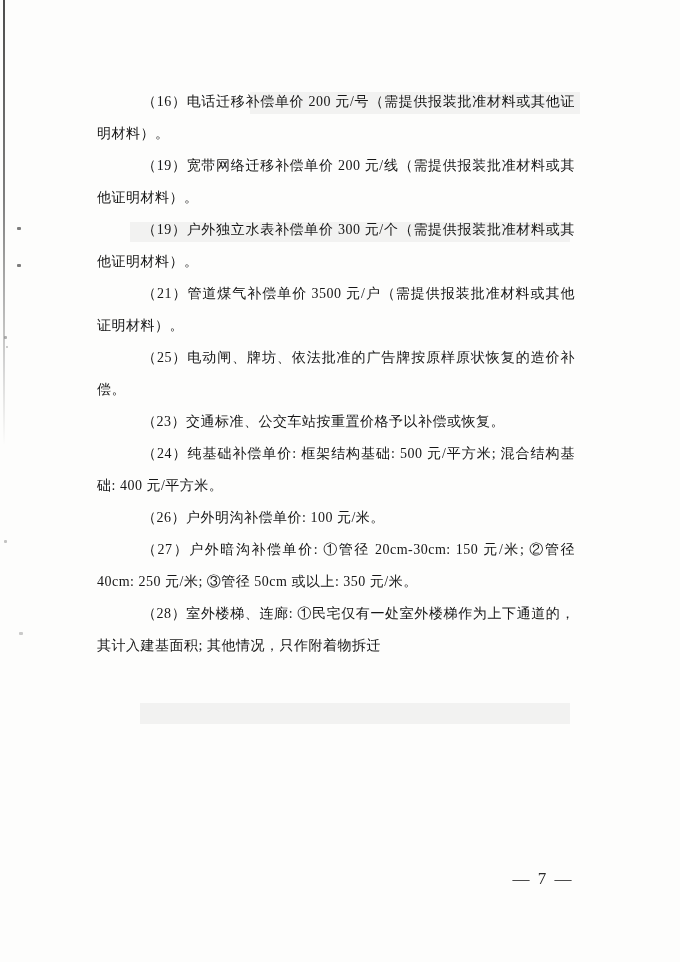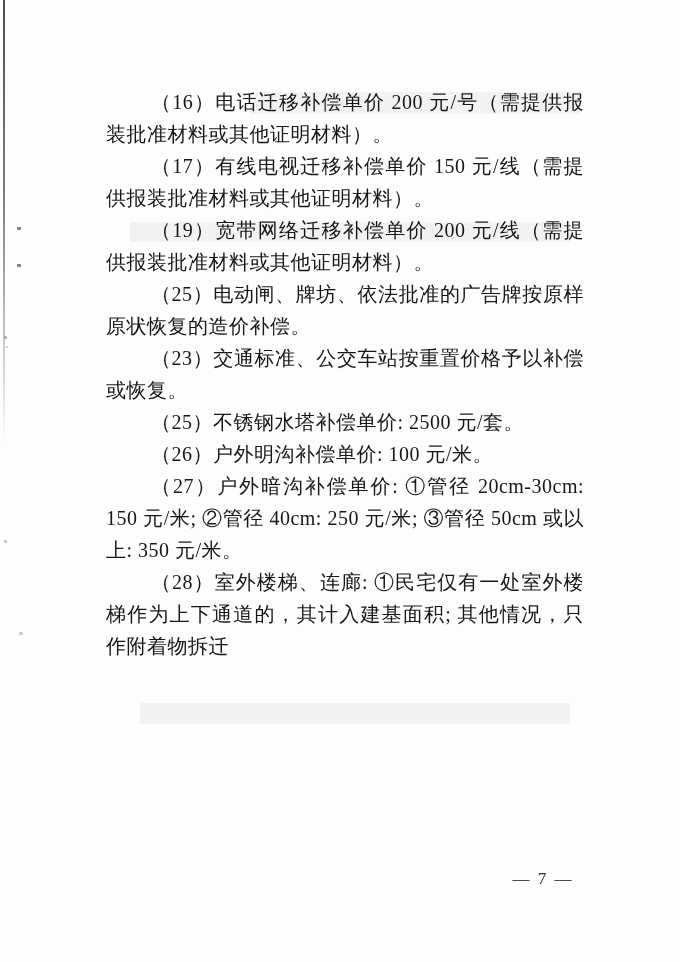--- a/index.html
+++ b/index.html
@@ -12,24 +12,24 @@
     width: 680px;
     height: 962px;
     background: #fdfdfc;
     overflow: hidden;
     font-family: "Liberation Serif", "DejaVu Serif", serif;
     color: #161616;
   }
   
   .text-block {
     position: absolute;
-    left: 106px;
+    left: 97px;
     top: 86px;
     width: 478px;
-    font-size: 20px;
+    font-size: 14px;
     line-height: 32px;
     text-align: justify;
     letter-spacing: 0.5px;
   }
   .text-block p {
     margin: 0;
     padding: 0;
     text-indent: 45px;
   }
   
@@ -87,25 +87,26 @@
   <div class="scan-speckle speckle-c"></div>
   <div class="scan-speckle speckle-d"></div>
   <div class="scan-speckle speckle-e"></div>
   <div class="scan-speckle speckle-f"></div>
   <div class="scan-shade shade-1"></div>
   <div class="scan-shade shade-2"></div>
   <div class="scan-shade shade-3"></div>
 
   <div class="text-block">
     <p>（16）电话迁移补偿单价 200 元/号（需提供报装批准材料或其他证明材料）。</p>
-    <p>（17）有线电视迁移补偿单价 150 元/线（需提供报装批准材料或其他证明材料）。</p>
     <p>（19）宽带网络迁移补偿单价 200 元/线（需提供报装批准材料或其他证明材料）。</p>
+    <p>（19）户外独立水表补偿单价 300 元/个（需提供报装批准材料或其他证明材料）。</p>
+    <p>（21）管道煤气补偿单价 3500 元/户（需提供报装批准材料或其他证明材料）。</p>
     <p>（25）电动闸、牌坊、依法批准的广告牌按原样原状恢复的造价补偿。</p>
     <p>（23）交通标准、公交车站按重置价格予以补偿或恢复。</p>
-    <p>（25）不锈钢水塔补偿单价: 2500 元/套。</p>
+    <p>（24）纯基础补偿单价: 框架结构基础: 500 元/平方米; 混合结构基础: 400 元/平方米。</p>
     <p>（26）户外明沟补偿单价: 100 元/米。</p>
     <p>（27）户外暗沟补偿单价: ①管径 20cm-30cm: 150 元/米; ②管径 40cm: 250 元/米; ③管径 50cm 或以上: 350 元/米。</p>
     <p>（28）室外楼梯、连廊: ①民宅仅有一处室外楼梯作为上下通道的，其计入建基面积; 其他情况，只作附着物拆迁</p>
   </div>
 
   <div class="page-number">— 7 —</div>
 
 </div>
 
 </body></html>

